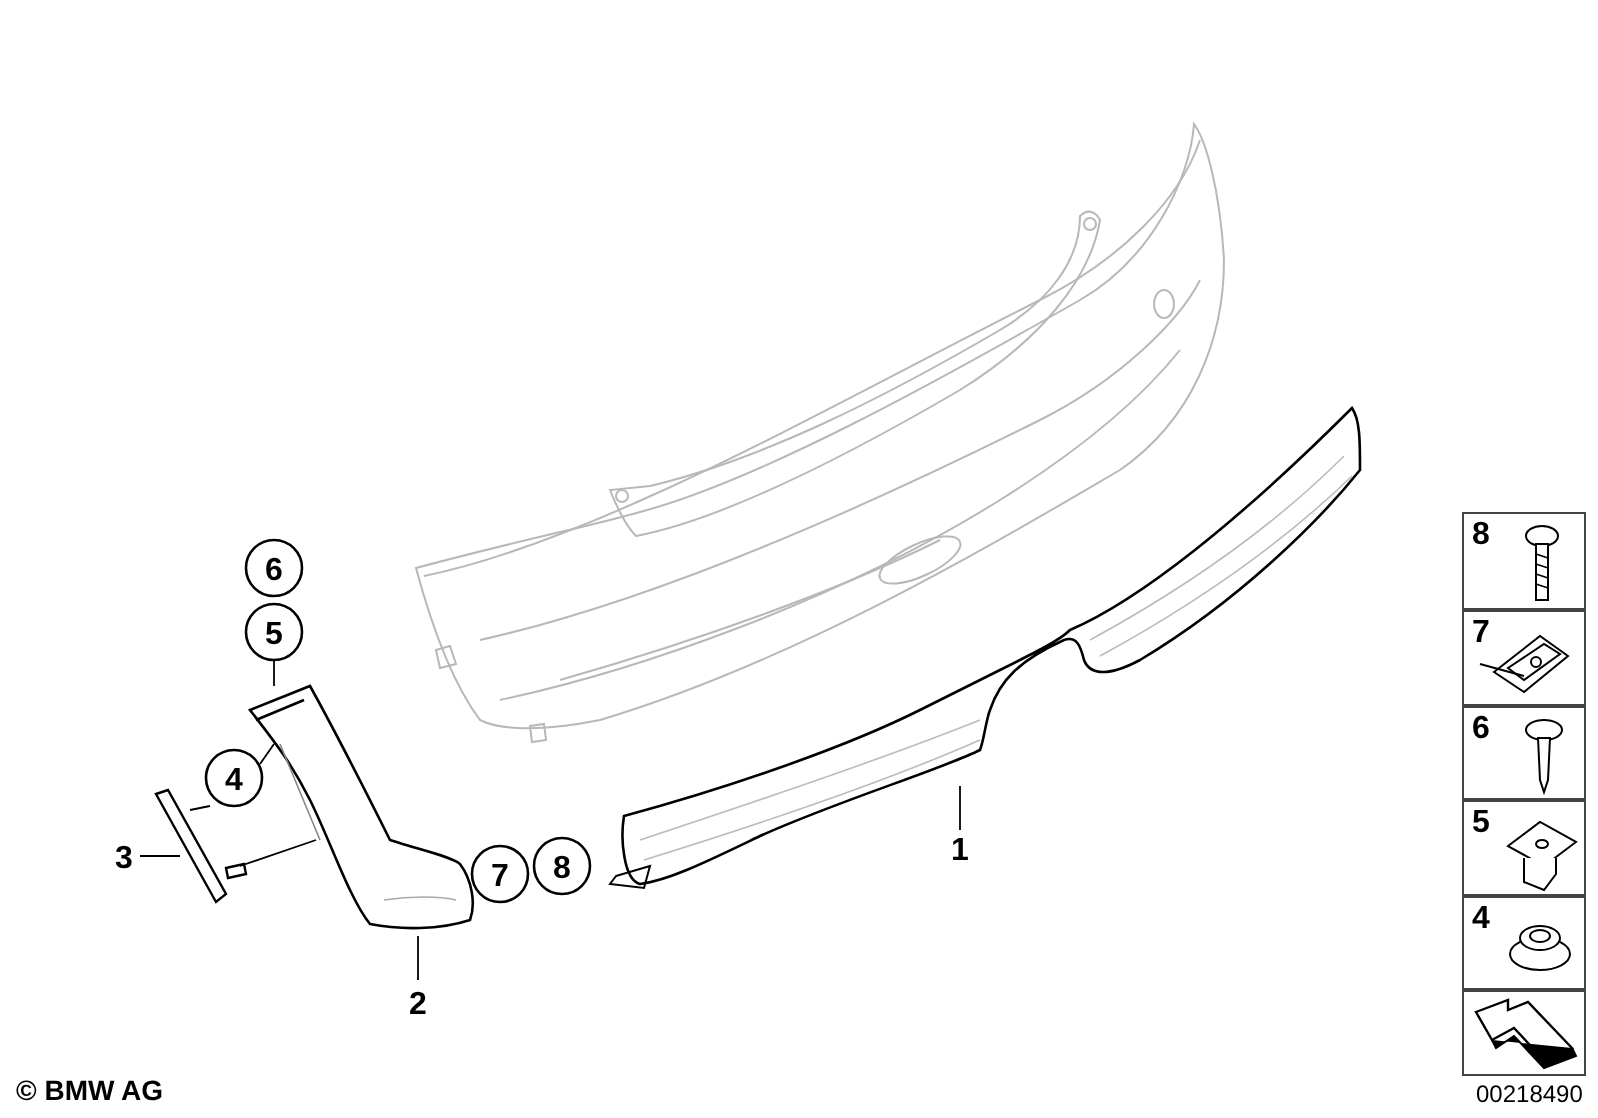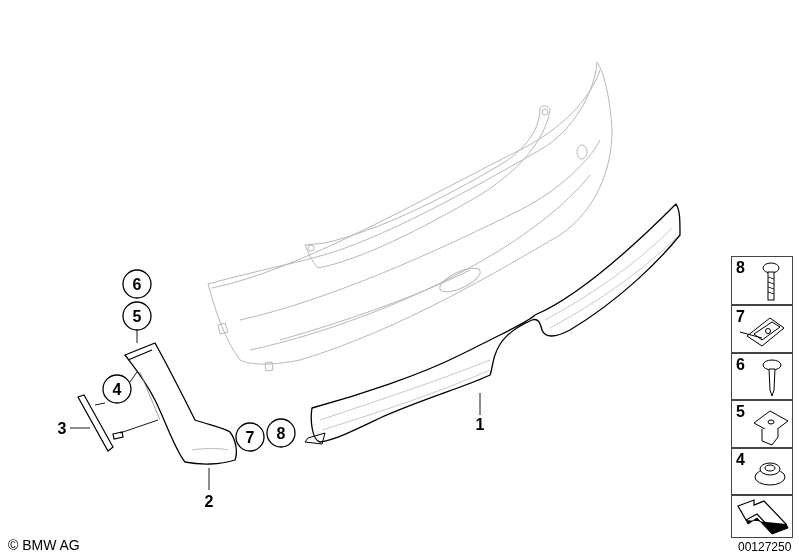--- a/index.html
+++ b/index.html
@@ -1,20 +1,20 @@
 <!DOCTYPE html>
 <html><head>
 <meta charset="utf-8">
 <style>
   html, body { margin: 0; padding: 0; background: #ffffff; }
   body { width: 799px; height: 559px; position: relative; overflow: hidden; font-family: "Liberation Sans", sans-serif; }
   svg.main { position: absolute; left: 0; top: 0; }
   .callout-num { font-family: "Liberation Sans", sans-serif; font-weight: bold; font-size: 16px; fill: #000; }
   .label { position: absolute; font-family: "Liberation Sans", sans-serif; font-weight: bold; color: #000; }
-  .copyright { left: 8px; top: 537px; font-size: 14px; font-weight: normal; }
+  .copyright { left: 8px; top: 537px; font-size: 14px; font-weight: bold; }
   .docnum { left: 738px; top: 540px; font-size: 12px; font-weight: normal; }
   .panel { position: absolute; left: 731px; width: 62px; border: 1px solid #444; background: #fff; box-sizing: border-box; }
   .panel .pnum { position: absolute; left: 4px; top: 2px; font-size: 16px; font-weight: bold; }
 </style>
 </head>
 <body>
 
 <svg class="main" width="799" height="559" viewBox="0 0 799 559">
 
   <g fill="none" stroke="#b8b8b8" stroke-width="1">
@@ -132,13 +132,13 @@
   </svg>
 </div>
 <div class="panel" style="top:495px;height:43px;">
   <svg width="62" height="43" style="position:absolute;left:0;top:0">
     <path d="M6,10 L22,4 L22,9 L32,5 L54,28 L40,34 L25,18 L14,24 Z" fill="#fff" stroke="#000" stroke-width="1.2"></path>
     <path d="M14,24 L16,28 L25,22 L40,38 L56,32 L54,28" fill="#000" stroke="#000"></path>
   </svg>
 </div>
 
 <div class="label copyright">© BMW AG</div>
-<div class="label docnum">00127250</div>
+<div class="label docnum">00218490</div>
 
 </body></html>

